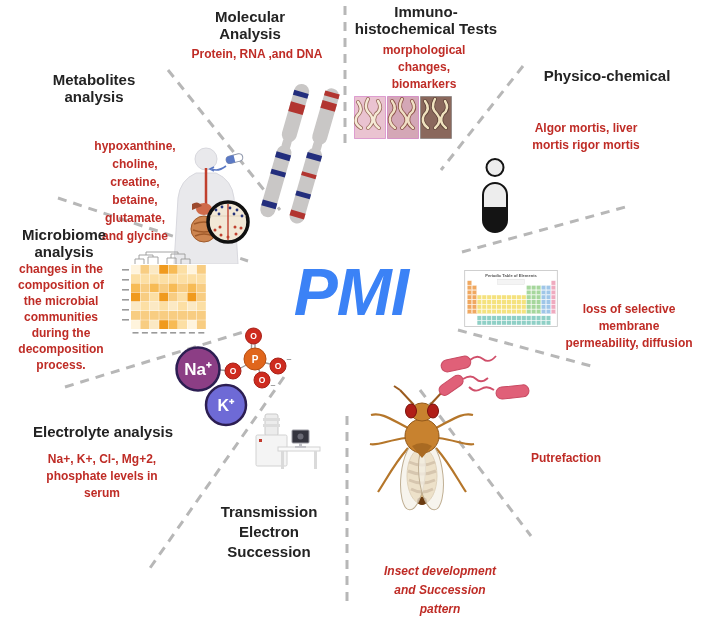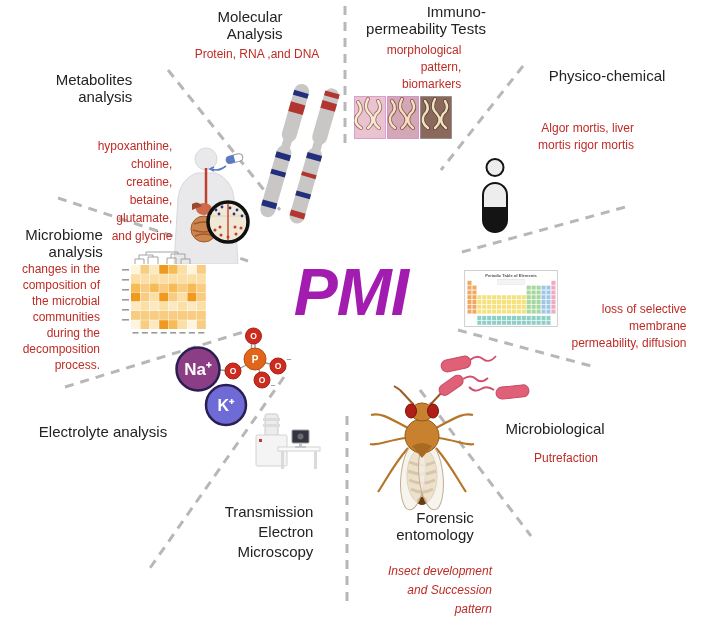--- a/index.html
+++ b/index.html
@@ -1,33 +1,33 @@
 <!DOCTYPE html>
 <html style="--accent_red: #bf2c26; --title_black: #232323; --dash_gray: #b7b7b7; --na_purple: #8c3e85; --k_blue: #6e6ad6; --phosphate_orange: #e0661c; --oxygen_red: #ce2b1f; --bacteria_pink: #e06078; --chromosome_red: #b23530; --chromosome_blue: #232e7d;"><head>
 <meta charset="utf-8">
 <style>
   html,body{margin:0;padding:0;background:#fff;}
   #figure{
     position:relative;width:708px;height:617px;background:#fff;overflow:hidden;
     font-family:"Liberation Sans", sans-serif;
   }
   .tblock{
-    position:absolute;text-align:right;white-space:pre-line;
-    transform:translateX(-50%);width:max-content;font-weight:normal;
+    position:absolute;text-align:center;white-space:pre-line;
+    transform:translateX(-50%);width:max-content;font-weight:bold;
   }
   .title{color:var(--title_black);font-size:15px;line-height:17px;}
   .desc{color:var(--accent_red);font-size:12px;line-height:17px;}
   .lh16{line-height:16px;}
   .lh18{line-height:18px;margin-top:28px;}
   .lh19{line-height:19px;}
   .lh20{line-height:20px;}
   .italic{font-style:italic;}
   #pmi{
     position:absolute;left:351px;top:259px;transform:translateX(-50%);
-    font-size:66px;font-weight:bold;font-style:italic;color:#a21caf;
+    font-size:66px;font-weight:bold;font-style:italic;color:#3b82f6;
     letter-spacing:-1px;line-height:1;
   }
   .illus{position:absolute;}
   #dividers{position:absolute;left:0;top:0;pointer-events:none;}
   #dividers line{stroke:var(--dash_gray);stroke-width:3;stroke-dasharray:9 7;}
   svg text{font-family:"Liberation Sans", sans-serif;}
 </style>
 </head>
 <body>
 
@@ -46,23 +46,23 @@
     <line x1="58" y1="198" x2="248" y2="261"></line>
   </svg>
 
   <div id="pmi">PMI</div>
 
   <div class="tblock title" style="left:250px;top:8px">Molecular
 Analysis</div>
   <div class="tblock desc" style="left:257px;top:46px">Protein, RNA ,and DNA</div>
 
   <div class="tblock title" style="left:426px;top:3px">Immuno-
-permeability Tests</div>
+histochemical Tests</div>
   <div class="tblock desc" style="left:424px;top:42px">morphological
-pattern,
+changes,
 biomarkers</div>
 
   <div class="tblock desc" style="left:586px;top:120px">Algor mortis, liver
 mortis  rigor mortis</div>
   <div class="tblock title" style="left:607px;top:67px">Physico-chemical</div>
 
   <div class="tblock title" style="left:94px;top:71px">Metabolites
 analysis</div>
   <div class="tblock desc lh18" style="left:135px;top:109px">hypoxanthine,
 choline,
@@ -75,37 +75,37 @@
 analysis</div>
   <div class="tblock title" style="left:103px;top:423px">Electrolyte analysis</div>
 
   <div class="tblock desc lh16" style="left:61px;top:261px">changes in the
 composition of
 the microbial
 communities
 during the
 decomposition
 process.</div>
+  <div class="tblock desc" style="left:102px;top:451px">Na+, K+, Cl-, Mg+2,
+phosphate levels in
+serum</div>
 
   <div class="tblock desc" style="left:629px;top:301px">loss of selective
 membrane
 permeability, diffusion</div>
 
-  <div class="tblock title" style="left:555px;top:420px">Microbiological</div>
   <div class="tblock desc" style="left:566px;top:450px">Putrefaction</div>
 
-  <div class="tblock title" style="left:435px;top:509px">Forensic
-entomology</div>
   <div class="tblock desc italic lh19" style="left:440px;top:562px">Insect development
 and Succession
 pattern</div>
 
   <div class="tblock title lh20" style="left:269px;top:502px">Transmission
 Electron
-Microscopy</div>
+Succession</div>
 
   <svg class="illus" style="left:258px;top:80px" width="85" height="155" viewBox="0 0 85 155">
     <g transform="rotate(16 42 77)">
       <rect x="18" y="6" width="15" height="60" rx="7.5" fill="#c9c7c6"></rect>
       <rect x="18" y="70" width="15" height="74" rx="7.5" fill="#c9c7c6"></rect>
       <rect x="21" y="62" width="9" height="12" rx="4" fill="#c9c7c6"></rect>
       <rect x="18" y="14" width="15" height="5" fill="var(--chromosome_blue)"></rect>
       <rect x="18" y="26" width="15" height="10" fill="var(--chromosome_red)"></rect>
       <rect x="18" y="78" width="15" height="6" fill="var(--chromosome_blue)"></rect>
       <rect x="18" y="96" width="15" height="5" fill="var(--chromosome_blue)"></rect>

